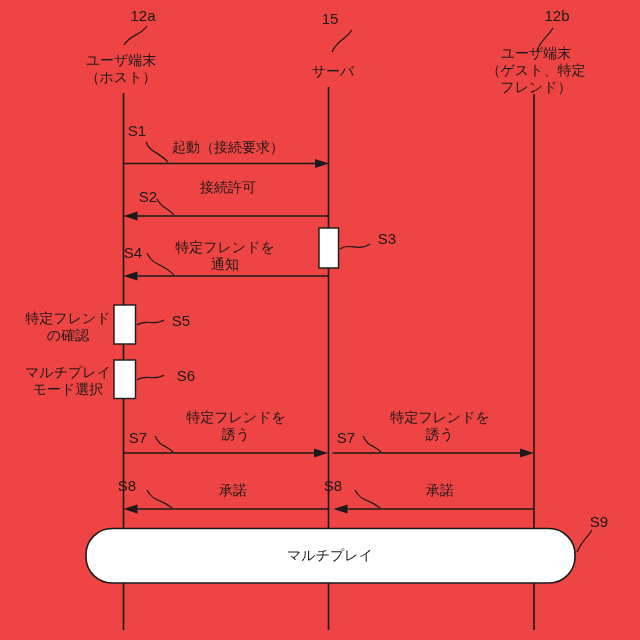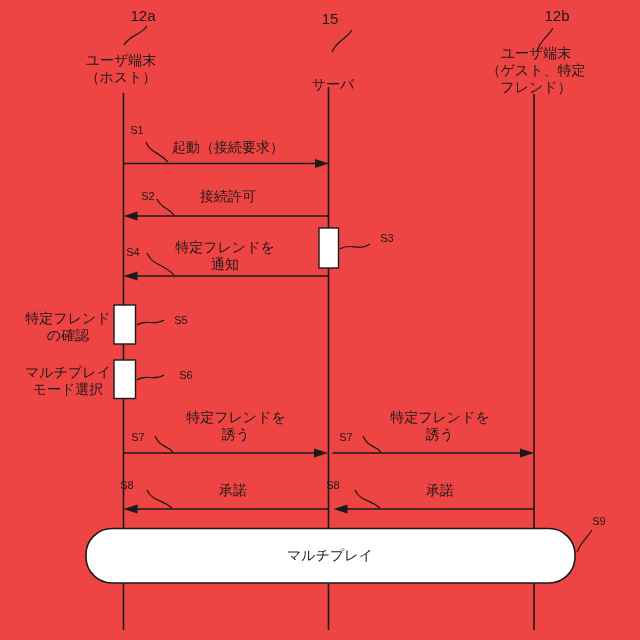--- a/index.html
+++ b/index.html
@@ -16,21 +16,21 @@
   .t {
     position: absolute;
     transform: translate(-50%, -50%);
     white-space: pre-line;
     text-align: center;
     font-size: 14px;
     line-height: 17px;
     color: #1a1a1a;
   }
   .ref  { font-size: 15px; }
-  .step { font-size: 11px; }
+  .step { font-size: 15px; }
   .ln     { stroke: #1a1a1a; stroke-width: 1.6; fill: none; }
   .msg    { stroke: #1a1a1a; stroke-width: 1.4; fill: none; }
   .head   { fill: #1a1a1a; stroke: none; }
   .box    { fill: #ffffff; stroke: #1a1a1a; stroke-width: 1.4; }
   .bigbox { fill: #ffffff; stroke: #1a1a1a; stroke-width: 1.6; }
   .leader { stroke: #1a1a1a; stroke-width: 1.2; fill: none; }
 </style>
 </head>
 <body>
 
@@ -98,29 +98,29 @@
     <path class="leader" d="M355,490 C361,502 368,498 380,508"></path>
     <path class="leader" d="M592,530 C585,541 583,539 577,552"></path>
   </svg>
 
   <div class="t ref" style="left:143px; top:15px;">12a</div>
   <div class="t ref" style="left:330px; top:18px;">15</div>
   <div class="t ref" style="left:557px; top:15px;">12b</div>
 
   <div class="t" style="left:121px; top:69px;">ユーザ端末
 （ホスト）</div>
-  <div class="t" style="left:333px; top:84px;">サーバ</div>
+  <div class="t" style="left:333px; top:72px;font-family:Liberation Mono, monospace;">サーバ</div>
   <div class="t" style="left:536px; top:70px;">ユーザ端末
 （ゲスト、特定フレンド）</div>
 
   <div class="t step" style="left:137px; top:130px;">S1</div>
   <div class="t" style="left:228px; top:147px;">起動（接続要求）</div>
 
   <div class="t step" style="left:148px; top:196px;">S2</div>
-  <div class="t" style="left:228px; top:196px;">接続許可</div>
+  <div class="t" style="left:228px; top:187px;">接続許可</div>
 
   <div class="t step" style="left:387px; top:238px;">S3</div>
 
   <div class="t step" style="left:133px; top:252px;">S4</div>
   <div class="t" style="left:225px; top:256px;">特定フレンドを
 通知</div>
 
   <div class="t step" style="left:181px; top:320px;text-align:right;">S5</div>
   <div class="t" style="left:68px;  top:327px;">特定フレンド
 の確認</div>

